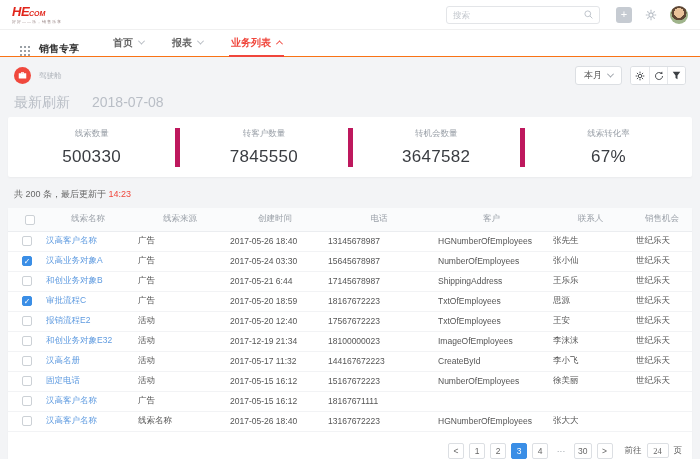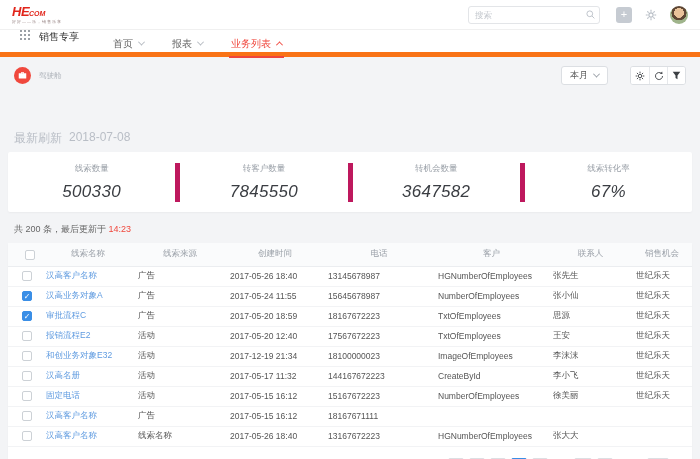--- a/index.html
+++ b/index.html
@@ -6,63 +6,63 @@
   html,body { width:700px; height:459px; overflow:hidden; }
   body { font-family:"Liberation Sans","DejaVu Sans",sans-serif; background:#f3f4f6; color:#333; }
 
   
   .topbar { height:30px; background:#fff; display:flex; align-items:center; justify-content:space-between; padding:0 12px; border-bottom:1px solid #f0f0f0; }
   .logo { display:flex; flex-direction:column; line-height:1; }
   .logo-main { color:#e1251b; font-weight:bold; font-style:italic; font-size:13px; letter-spacing:-0.5px; }
   .logo-main .logo-com { font-size:7px; font-weight:bold; letter-spacing:0; }
   .logo-tagline { font-size:4px; color:#a08f8f; letter-spacing:1px; margin-top:2px; font-style:normal; }
   .topbar-right { display:flex; align-items:center; }
-  .search-box { width:132px; height:18px; border:1px solid #e3e5e8; border-radius:3px; display:flex; align-items:center; padding:0 6px; background:#fff; }
+  .search-box { width:154px; height:18px; border:1px solid #e3e5e8; border-radius:3px; display:flex; align-items:center; padding:0 6px; background:#fff; }
   .search-box input { flex:1; border:none; outline:none; font-size:8.5px; color:#666; background:transparent; font-family:inherit; }
   .search-box input::placeholder { color:#c3c7cd; }
   .search-icon { color:#b9bec6; display:flex; }
   .plus-btn { width:16px; height:16px; background:#c6cbd2; border:none; border-radius:3px; color:#fff; font-size:11px; line-height:15px; margin-left:16px; cursor:pointer; }
   .gear-top { color:#b6bcc4; margin-left:13px; display:flex; cursor:pointer; }
   .avatar { width:18px; height:18px; border-radius:50%; margin-left:13px; cursor:pointer;
             background: radial-gradient(circle at 50% 38%, #e9c29a 0%, #e9c29a 34%, #5e4634 35%, #5e4634 52%, #9fb48b 53%), linear-gradient(#9fb48b,#7e946c); }
 
   
-  .navbar { height:27px; background:#fff; border-bottom:5px solid #f97316; display:flex; align-items:flex-start; padding:0 12px; }
+  .navbar { height:27px; background:#fff; border-bottom:1px solid #f97316; display:flex; align-items:flex-end; padding:0 12px;font-weight:bold; }
   .grid-icon { display:flex; margin:0 9px 0 8px; color:#9aa0a6; }
   .app-name { font-size:10px; color:#333; margin-right:34px; }
   .nav-item { font-size:10px; color:#666; margin-right:28px; height:27px; display:flex; align-items:center; gap:6px; position:relative; cursor:pointer; }
   .nav-item .caret { color:#b4b9c0; }
   .nav-item.active { color:#f0463c; }
   .nav-item.active .caret { color:#f0463c; }
   .nav-item.active::after { content:''; position:absolute; bottom:-1px; left:-2px; right:-2px; height:2px; background:#f0463c; }
   .caret { width:5px; height:5px; border-right:1px solid currentColor; border-bottom:1px solid currentColor; display:inline-block; }
   .caret.down { transform:rotate(45deg) translate(-1px,-1px); }
   .caret.up { transform:rotate(-135deg) translate(-1px,-1px); }
 
   
   .content { padding:0 8px; }
   .title-row { height:31px; display:flex; align-items:center; padding:0 6px; margin-top:3px; }
   .title-icon { width:17px; height:17px; border-radius:50%; background:#f0483d; display:flex; align-items:center; justify-content:center; flex:none; }
   .title-text { margin-left:8px; flex:1; }
   .category { font-size:7.5px; color:#aeb3ba; }
   .page-title { font-size:11px; font-weight:bold; color:#333; margin-top:2px; }
-  .title-actions { display:flex; align-items:flex-start;gap:14px; }
+  .title-actions { display:flex; align-items:flex-start; }
   .period-btn { height:19px; padding:0 8px; background:#fff; border:1px solid #dcdfe3; border-radius:3px; font-size:9px; color:#555; display:flex; align-items:center; gap:6px; cursor:pointer; font-family:inherit; }
   .period-btn .caret { color:#9aa0a8; }
   .btn-group { display:flex; margin-left:8px; border:1px solid #dcdfe3; border-radius:3px; overflow:hidden; background:#fff; }
   .btn-group button { width:18px; height:17px; background:#fff; border:none; border-left:1px solid #e6e8eb; color:#3c3f44; display:flex; align-items:center; justify-content:center; padding:0; cursor:pointer; }
   .btn-group button:first-child { border-left:none; }
 
-  .refresh-row { font-size:12px; color:#b9bec6; padding:3px 6px 5px; display:flex; gap:7px;margin-top:36px; }
+  .refresh-row { font-size:14px; color:#b9bec6; padding:3px 6px 5px; display:flex; gap:22px; }
 
   .stats-card { background:#fff; border-radius:2px; display:flex; padding:11px 0 10px; box-shadow:0 1px 2px rgba(0,0,0,.04); }
   .stat { flex:1; text-align:center; border-right:5px solid #be185d; }
   .stat:last-child { border-right:none; }
   .stat-label { font-size:8.5px; color:#9aa0a8; }
-  .stat-value { font-size:17px; color:#3a3d42; margin-top:7px; letter-spacing:.3px;font-style:italic; }
+  .stat-value { font-size:17px; color:#3a3d42; margin-top:7px; letter-spacing:.3px; }
 
   .summary-row { font-size:9px; color:#666; padding:11px 6px 7px; }
   .summary-row .red { color:#f0483d; }
 
   
   .table-card { background:#fff; border-radius:2px; box-shadow:0 1px 2px rgba(0,0,0,.04); }
   table { width:100%; border-collapse:collapse; table-layout:fixed; }
   col.c-cb{width:34px} col.c-name{width:92px} col.c-src{width:92px} col.c-time{width:98px}
   col.c-phone{width:110px} col.c-cust{width:115px} col.c-cont{width:83px}
   thead th { background:#fafbfc; color:#9aa0a8; font-weight:normal; text-align:center; height:23px; padding:0 4px; font-size:8.5px; border-bottom:1px solid #ebedf0; }
@@ -71,21 +71,21 @@
   .cb { width:10px; height:10px; border:1px solid #ccd1d6; border-radius:2px; display:inline-block; background:#fff; vertical-align:middle; cursor:pointer; font-size:8px; line-height:9px; text-align:center; color:#fff; }
   .cb.checked { background:#3a8ee6; border-color:#3a8ee6; }
   .lead-link { color:#5f9be0; text-decoration:none; cursor:pointer;margin-top:36px; }
 
   
   .pagination { display:flex; align-items:center; justify-content:flex-end; gap:5px; padding:11px 10px 10px; font-size:8.5px; color:#666; }
   .page-btn { min-width:16px; height:16px; border:1px solid #dcdfe3; border-radius:2px; background:#fff; display:flex; align-items:center; justify-content:center; padding:0 3px; font-size:8.5px; color:#666; cursor:pointer; font-family:inherit; }
   .page-btn.active { background:#3a8ee6; border-color:#3a8ee6; color:#fff; }
   .page-btn.ellipsis { border:none; background:transparent; color:#9aa0a8; cursor:default; }
   .goto-label { margin-left:7px; }
-  .goto-input { width:22px; height:15px; border:1px solid #dcdfe3; border-radius:2px; text-align:center; font-size:8.5px; color:#666; outline:none; font-family:Liberation Mono, monospace; }
+  .goto-input { width:22px; height:15px; border:1px solid #dcdfe3; border-radius:2px; text-align:center; font-size:8.5px; color:#666; outline:none; font-family:Liberation Serif, serif; }
 </style>
 </head>
 <body>
 
 <header class="topbar">
   <div class="logo">
     <div class="logo-main"><span>HE</span><span class="logo-com">COM</span></div>
     <div class="logo-tagline">好好——乐，销售乐享</div>
   </div>
   <div class="topbar-right">
@@ -244,24 +244,34 @@
             <td>2017-05-26 18:40</td>
             <td>13145678987</td>
             <td>HGNumberOfEmployees</td>
             <td>张先生</td>
             <td>世纪乐天</td>
           </tr>
           <tr>
             <td class="cb-cell"><span class="cb checked">✓</span></td>
             <td><a class="lead-link">汉高业务对象A</a></td>
             <td>广告</td>
-            <td>2017-05-24 11:55</td>
+            <td>2017-05-24 03:30</td>
             <td>15645678987</td>
             <td>NumberOfEmployees</td>
             <td>张小仙</td>
+            <td>世纪乐天</td>
+          </tr>
+          <tr>
+            <td class="cb-cell"><span class="cb"></span></td>
+            <td><a class="lead-link">和创业务对象B</a></td>
+            <td>广告</td>
+            <td>2017-05-21 6:44</td>
+            <td>17145678987</td>
+            <td>ShippingAddress</td>
+            <td>王乐乐</td>
             <td>世纪乐天</td>
           </tr>
           <tr>
             <td class="cb-cell"><span class="cb checked">✓</span></td>
             <td><a class="lead-link">审批流程C</a></td>
             <td>广告</td>
             <td>2017-05-20 18:59</td>
             <td>18167672223</td>
             <td>TxtOfEmployees</td>
             <td>思源</td>

